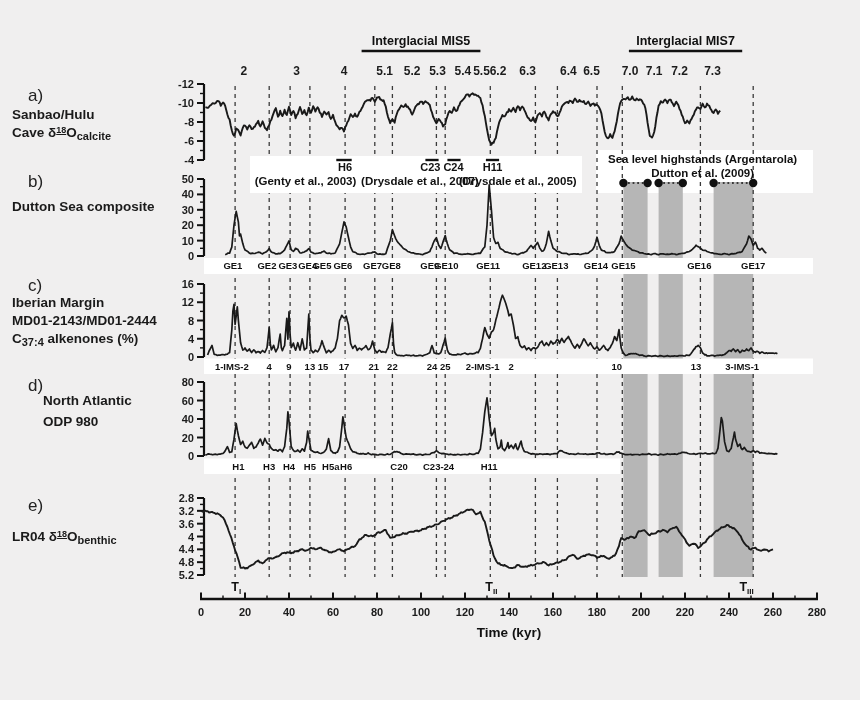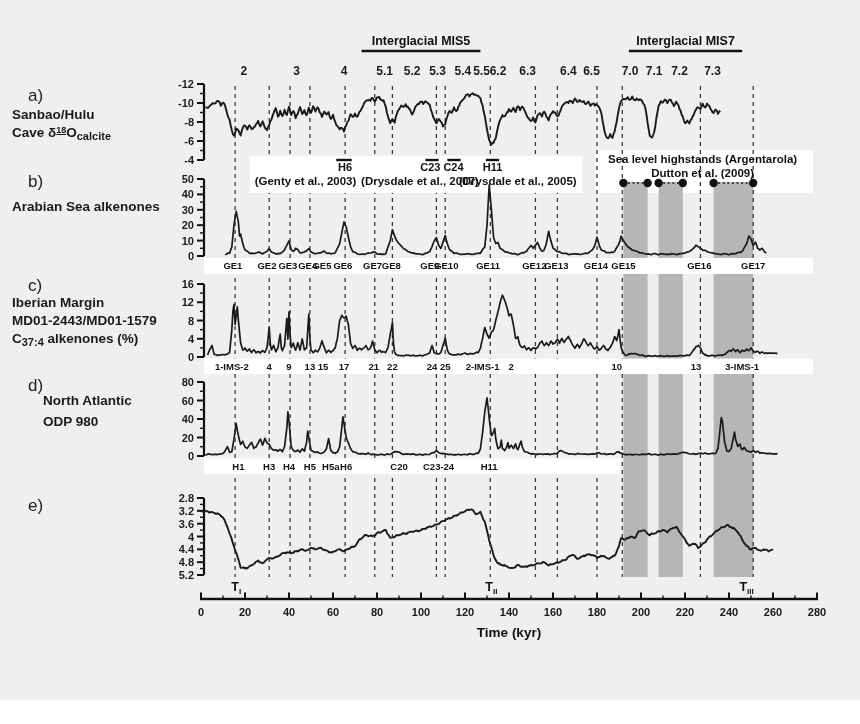--- a/index.html
+++ b/index.html
@@ -279,24 +279,27 @@
   <div class="pl" style="top:172px">b)</div>
   <div class="pl" style="top:276px">c)</div>
   <div class="pl" style="top:376px">d)</div>
   <div class="pl" style="top:496px">e)</div>
 
   <div class="sl" style="top:106px">
       <div><span>Sanbao/Hulu</span></div>
       <div><span>Cave δ</span><span class="sup">18</span><span>O</span><span class="sub">calcite</span></div>
     </div>
   <div class="sl" style="top:198px">
-      <div><span>Arabian Sea alkenones</span></div>
+      <div><span>Dutton Sea composite</span></div>
     </div>
   <div class="sl" style="top:294px">
       <div><span>Iberian Margin</span></div>
-      <div><span>MD01-2443/MD01-1579</span></div>
+      <div><span>MD01-2143/MD01-2444</span></div>
       <div><span>C</span><span class="sub">37:4</span><span> alkenones (%)</span></div>
     </div>
   <div class="sl sl-d" style="top:390px">
       <div><span>North Atlantic</span></div>
       <div><span>ODP 980</span></div>
     </div>
+  <div class="sl" style="top:528px">
+      <div><span>LR04  δ</span><span class="sup">18</span><span>O</span><span class="sub">benthic</span></div>
+    </div>
 </div>
 
 </body></html>

